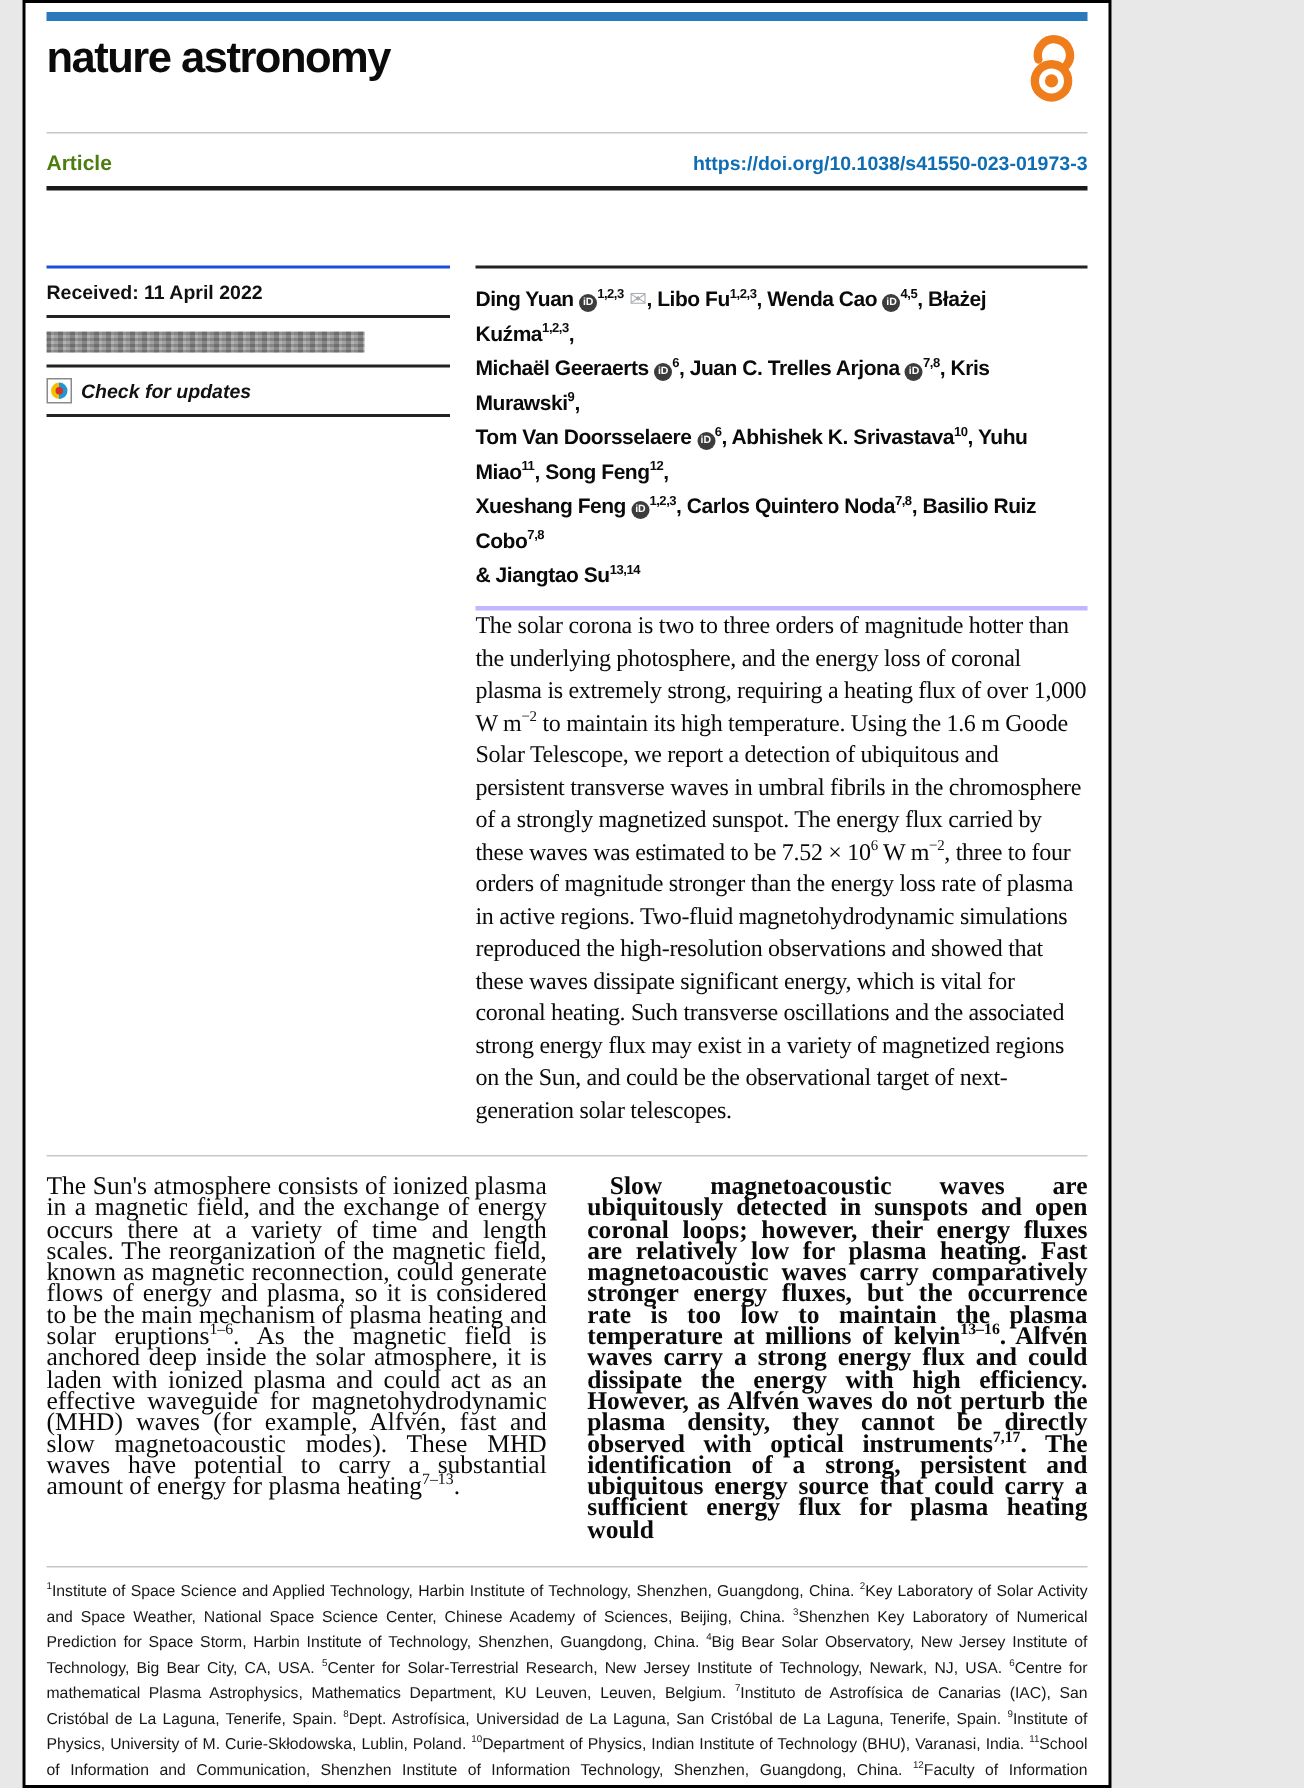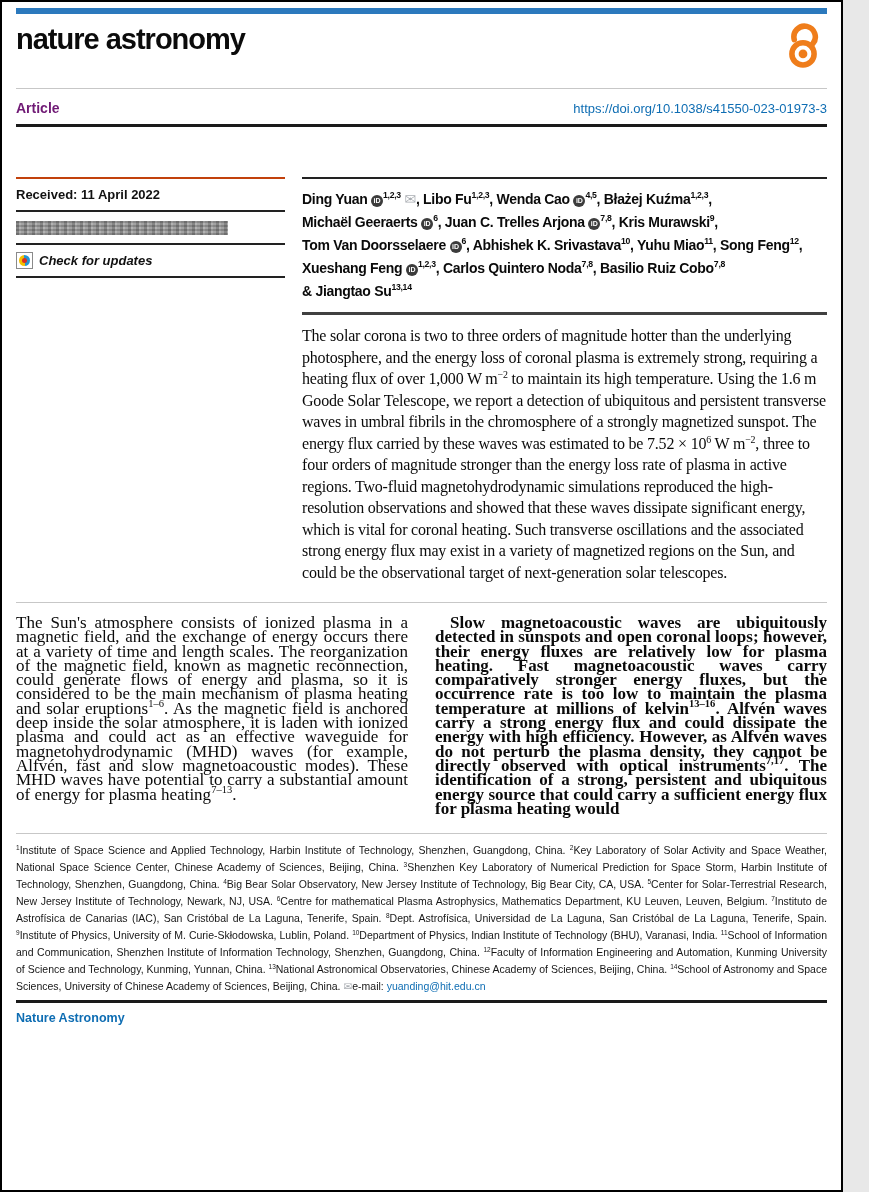--- a/index.html
+++ b/index.html
@@ -1,53 +1,53 @@
 <!DOCTYPE html>
 <html lang="en"><head>
 <meta charset="utf-8">
 <style>
   * { margin:0; padding:0; box-sizing:border-box; }
   html,body { width:869px; height:1192px; background:#e8e8e8; }
   body { font-family:"Liberation Sans", sans-serif; color:#111; }
   .page {
-    width:843px; height:1192px; background:#fff;
-    border:2px solid #000; padding:0 14px; overflow:hidden; position:relative;
+    width:726px; height:1192px; background:#fff;
+    border:2px solid #000; padding:0 14px; overflow:hidden; position:relative;margin-left:15px;
   }
   .topbar { margin-top:6px; height:6px; background:#2b79bd; }
   .header-row { margin-top:9px; display:flex; justify-content:space-between; align-items:flex-start; height:48px; }
   .journal-logo { font-family:"Liberation Sans",sans-serif; font-weight:700; font-size:29px; letter-spacing:-1px; color:#0b0b0b; }
   .oa-icon { width:40px; height:46px; margin-right:4px; }
   .rule-light { border:0; border-top:1px solid #c7c7c7; margin-top:17px; }
   .article-row { margin-top:11px; display:flex; justify-content:space-between; align-items:baseline; height:18px; }
-  .article-label { font-size:14px; font-weight:700; color:#701a75; }
-  .doi-link { font-size:13px; font-weight:400; color:#0e6db3; text-decoration:none; }
+  .article-label { font-size:14px; font-weight:700; color:#4d7c0f; }
+  .doi-link { font-size:13px; font-weight:700; color:#0e6db3; text-decoration:none; }
   .rule-dark { border:0; border-top:3px solid #1a1a1a; margin-top:6px; }
   .title { margin-top:8px; font-family:"Liberation Serif", serif; font-weight:700; font-size:39px; line-height:45px; letter-spacing:-0.5px; color:#000; }
   .meta-flex { margin-top:50px; display:flex; }
-  .meta-col { width:269px; flex:0 0 269px; border-top:2px solid #c2410c; }
+  .meta-col { width:269px; flex:0 0 269px; border-top:2px solid #1d4ed8; }
   .meta-row { height:33px; display:flex; align-items:center; border-bottom:2px solid #222; font-size:13px; font-weight:700; color:#111; }
   .redacted-bar {
     width:212px; height:14px;
     background-image:
       repeating-linear-gradient(0deg,#b2b2b2 0 2px,#d9d9d9 2px 4px),
       repeating-linear-gradient(90deg,#9d9d9d 0 3px,#d2d2d2 3px 5px, #bfbfbf 5px 8px);
     background-blend-mode:multiply;
   }
   .cfu { display:flex; align-items:center; gap:6px; cursor:pointer;font-style:italic; }
   .cfu-icon { width:17px; height:17px; border:1px solid #8a8a8a; background:#fff; display:flex; align-items:center; justify-content:center; position:relative; }
   .cfu-circle { width:11px; height:11px; border-radius:50%; background:conic-gradient(#2196d3 0 50%, #f3c000 50% 100%); position:relative; }
   .cfu-circle::after { content:""; position:absolute; left:3px; top:3px; width:5px; height:5px; border-radius:50%; background:#d93025; }
   .authors-col { flex:1; margin-left:17px; border-top:2px solid #222; padding-top:9px;
     font-size:14px; font-weight:700; letter-spacing:-0.3px; line-height:23px; color:#0a0a0a; }
   sup { font-size:62%; line-height:0; vertical-align:super; }
   .orcid { display:inline-block; width:12px; height:12px; border-radius:50%; background:#3c3c3c; color:#fff;
     font:700 7px/12px "Liberation Sans",sans-serif; text-align:center; vertical-align:1px; letter-spacing:0; }
   .mailico { color:#a9adb2; font-weight:400; }
   .link { color:#0e6db3; }
-  .abstract-block { margin-left:286px; margin-top:9px; border-top:3px solid #404040; padding-top:10px; }
+  .abstract-block { margin-left:286px; margin-top:9px; border-top:3px solid #c4b5fd; }
   .abstract-text { font-family:"Liberation Serif",serif; font-size:16px; letter-spacing:-0.2px; line-height:21.5px; color:#0a0a0a; }
   .body-section { margin-top:19px; border-top:1px solid #c7c7c7; padding-top:13px; display:flex; gap:27px; }
   .body-col { flex:1; font-family:"Liberation Serif",serif; font-size:17px; line-height:14.3px; text-align:justify; color:#0a0a0a; hyphens:auto; }
   .indent-first { text-indent:15px;font-weight:bold; }
   .footnotes { margin-top:17px; border-top:1px solid #c7c7c7; padding-top:8px;
     font-size:10.5px; line-height:17px; text-align:justify; color:#161616; }
   .footer-rule { border:0; border-top:3px solid #1a1a1a; margin-top:5px; }
   .footer-row { margin-top:8px; font-size:12.5px; font-weight:700; color:#0e6db3; }
 </style>
 </head>

